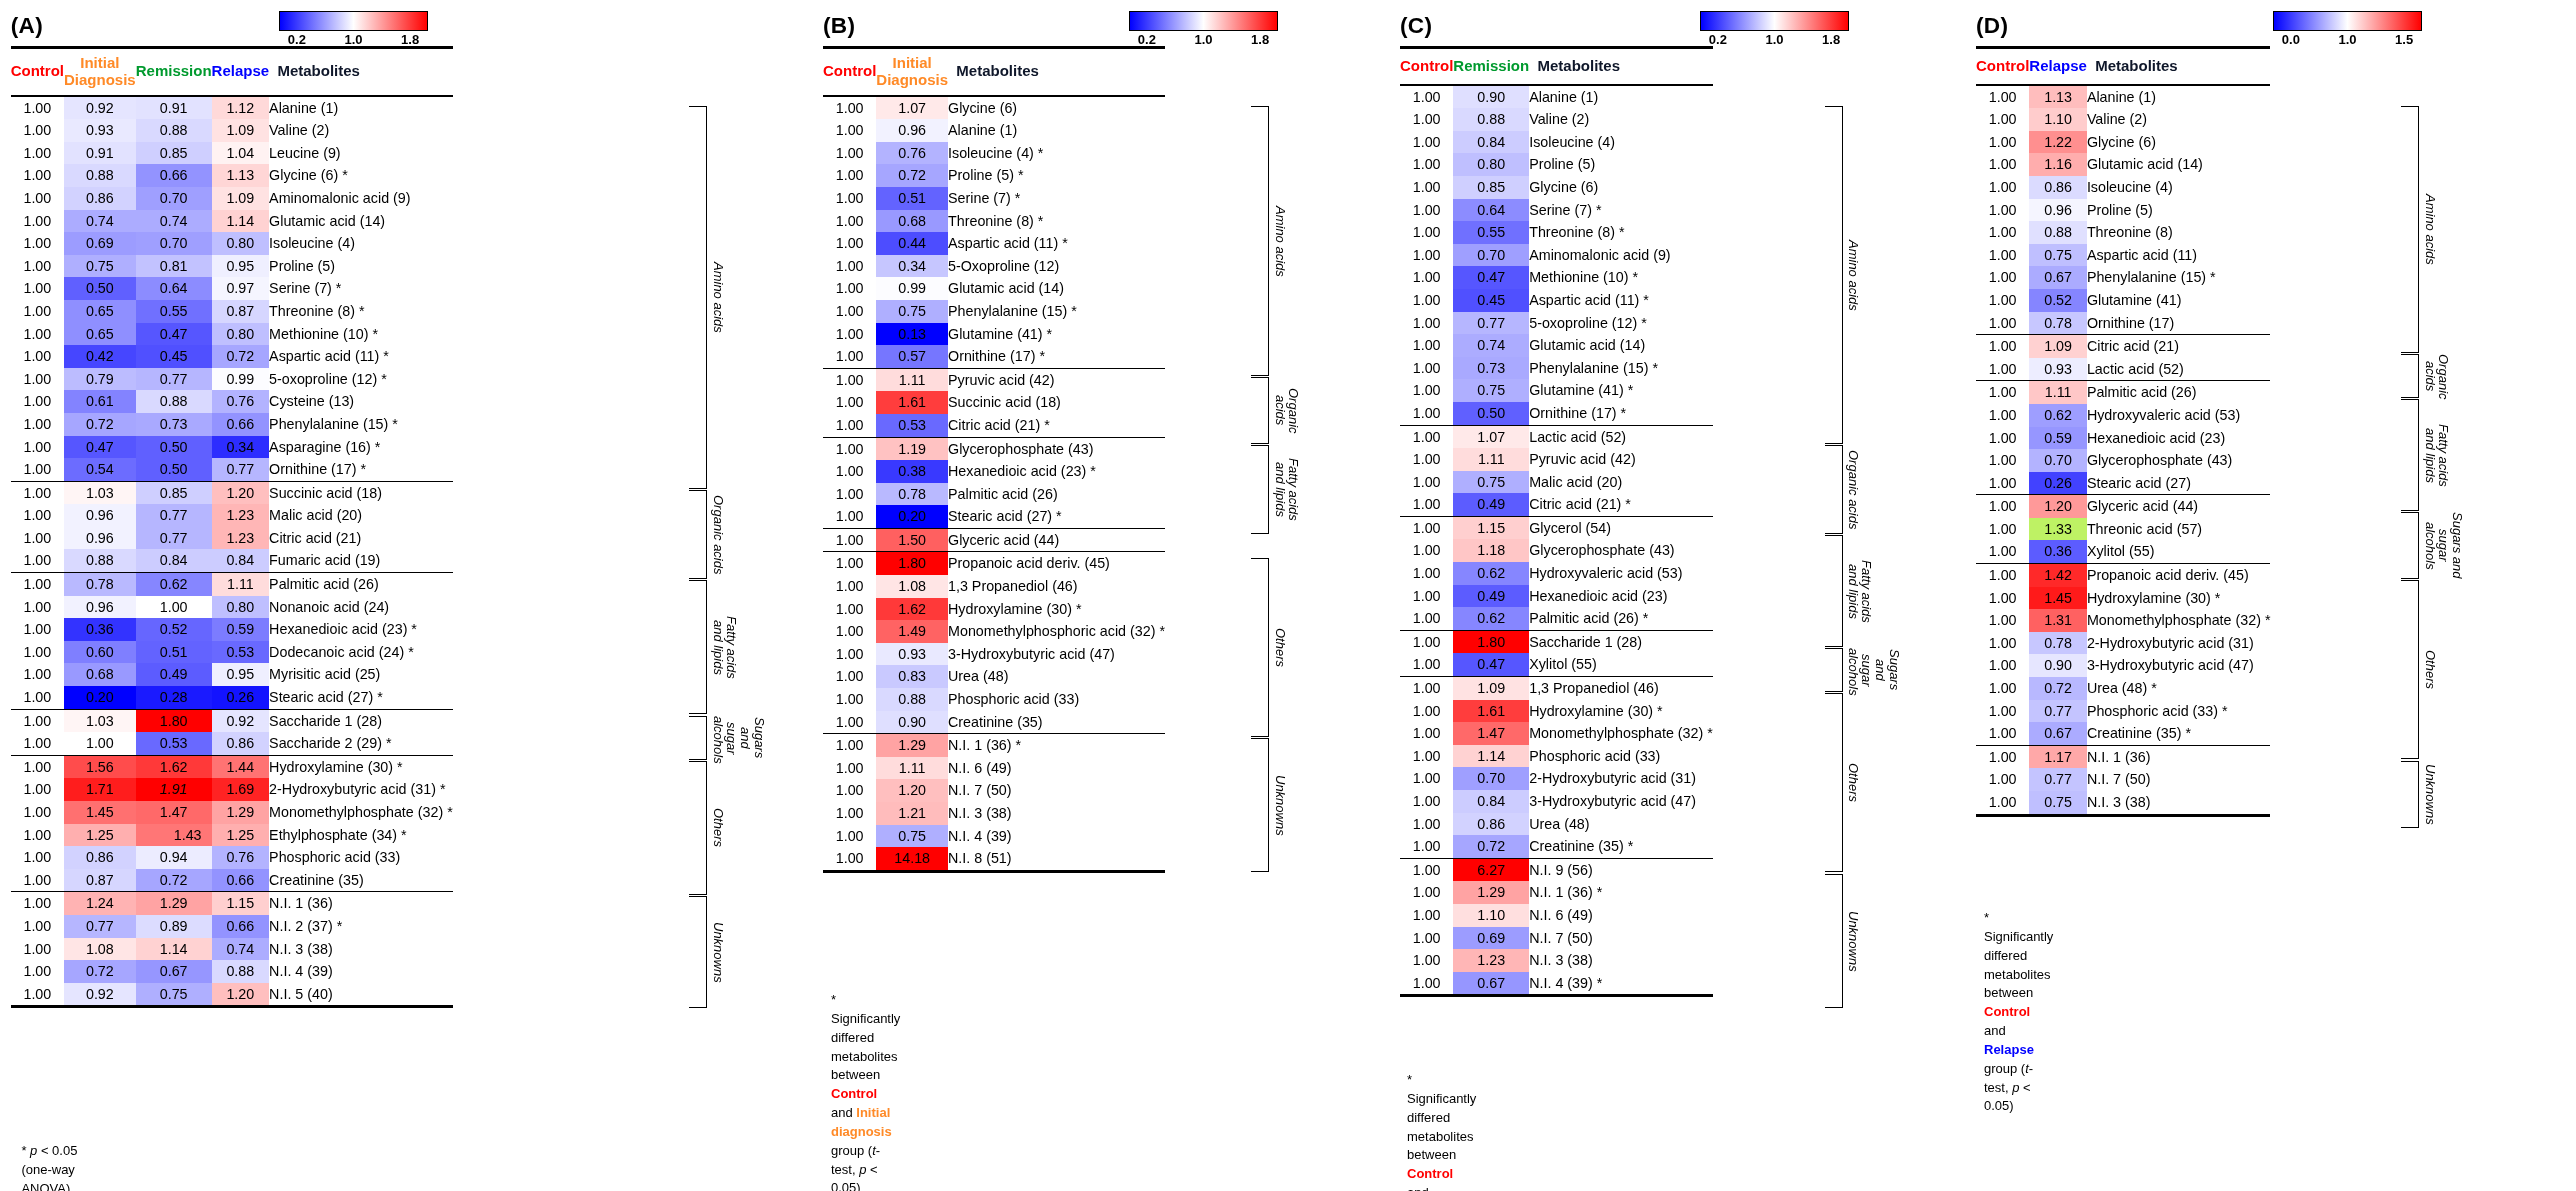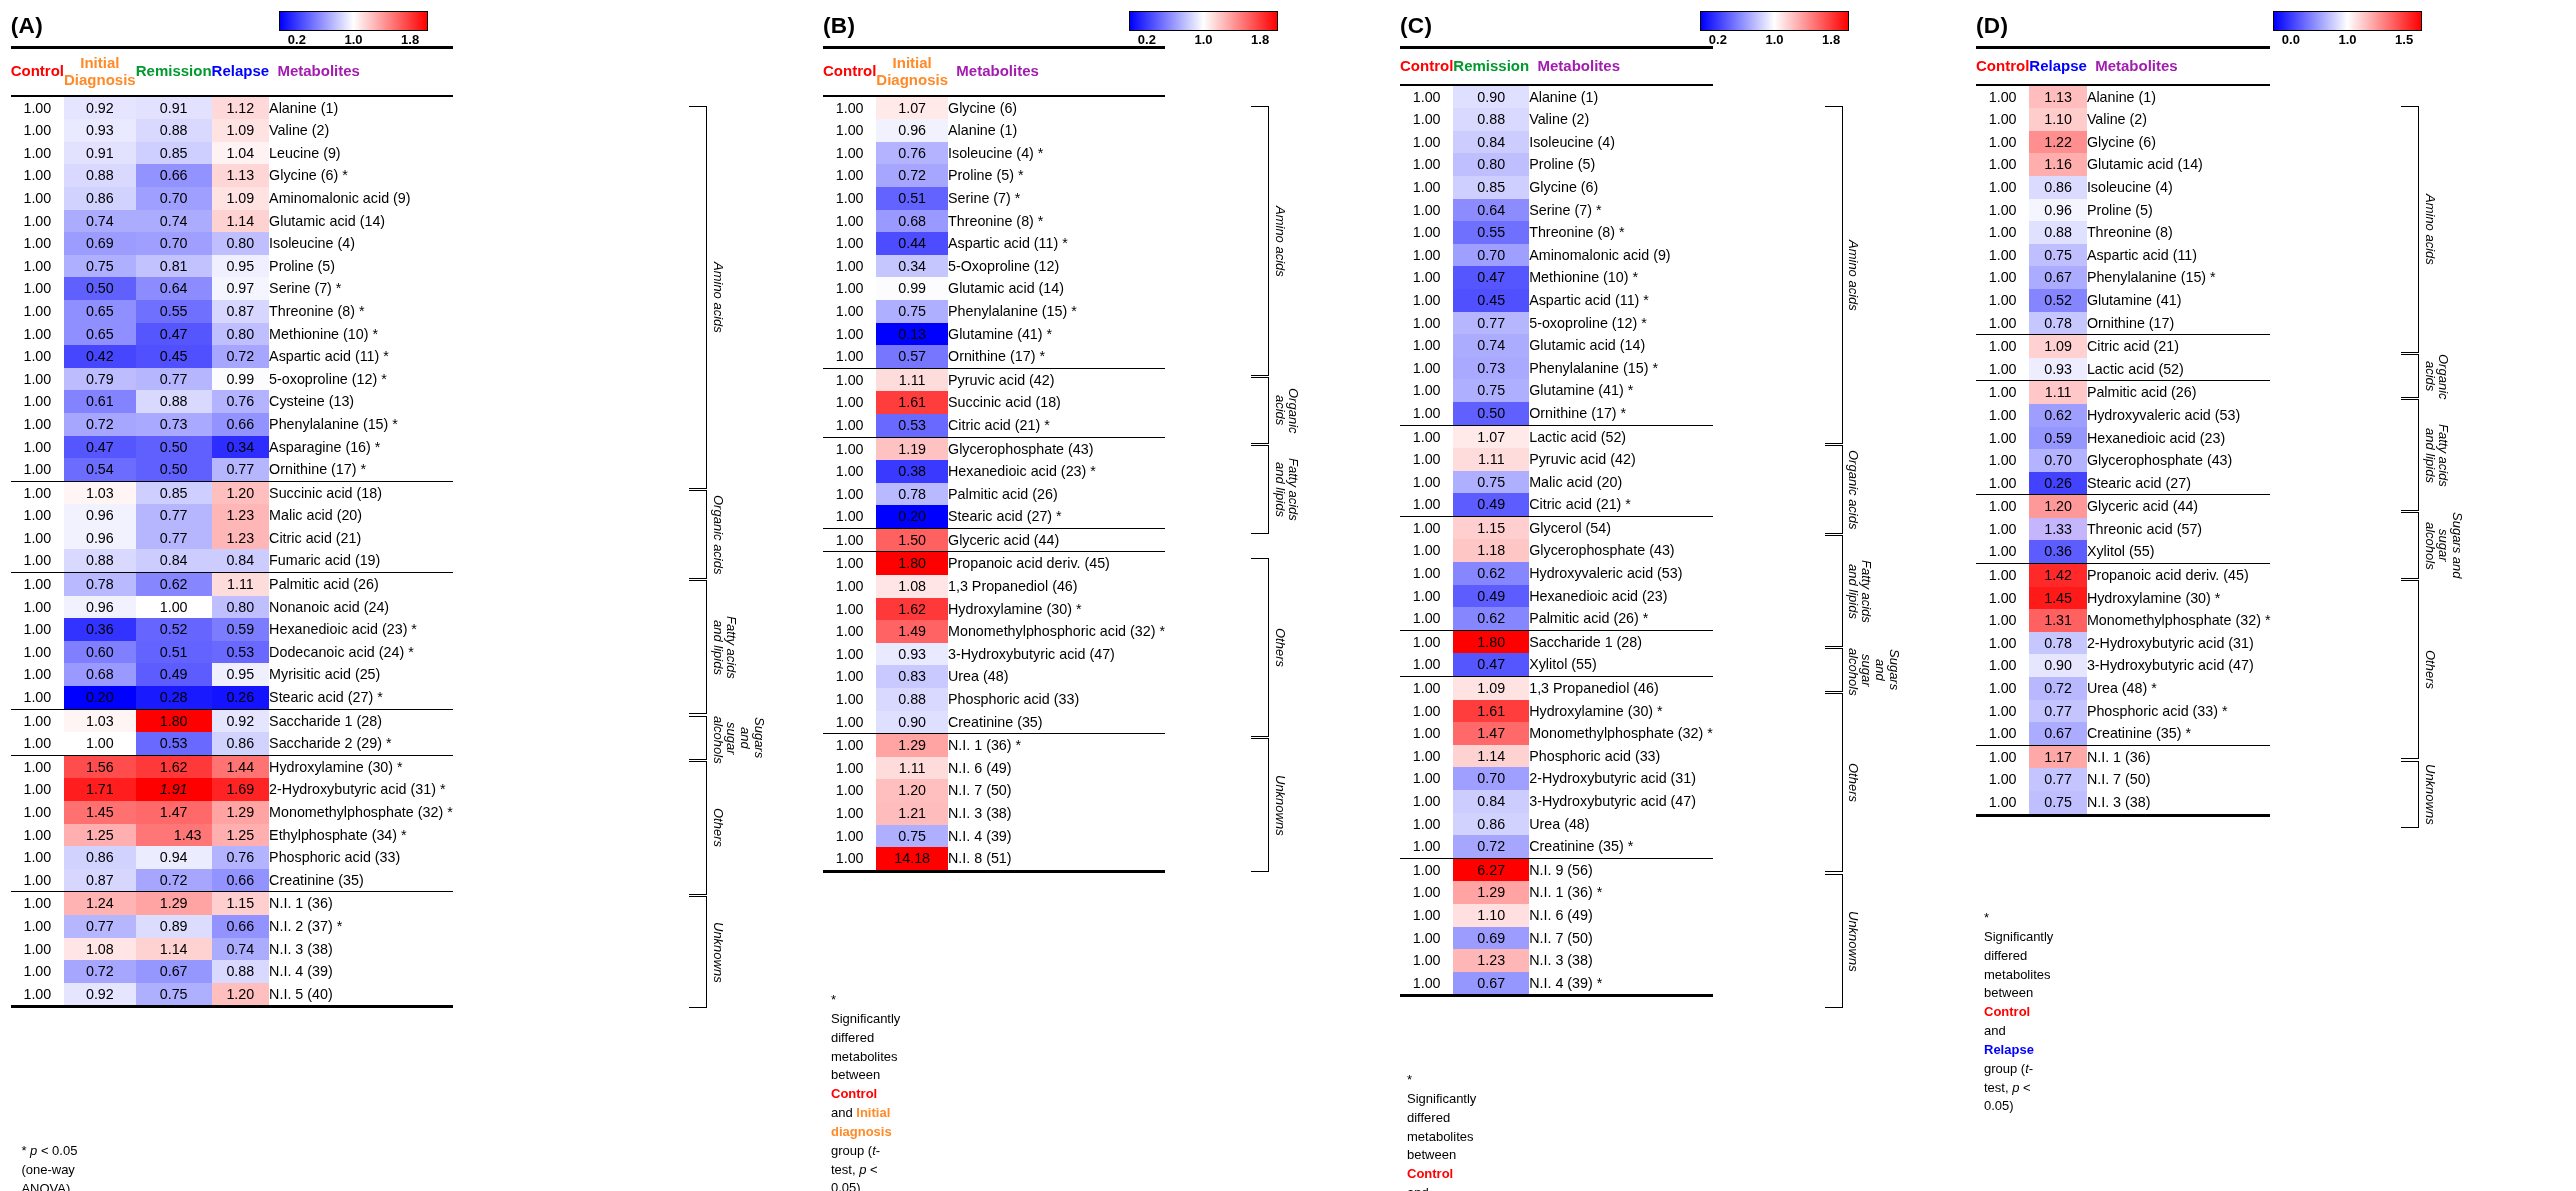--- a/index.html
+++ b/index.html
@@ -52,21 +52,21 @@
   .thead-row th{border-top:3px solid #000;border-bottom:2.4px solid #000;}
   td.num{text-align:center;}
   td.name{text-align:left;padding-left:8.3px;white-space:nowrap;font-size:14.3px;}
   tr.sep-top td{border-top:1.8px solid #000;}
   tr.last-row td{border-bottom:3px solid #000;}
 
   .col-ctrl{color:#ff0000;}
   .col-init{color:#ff8a27;}
   .col-remi{color:#009a2e;}
   .col-rela{color:#0000ff;}
-  .col-met{color:#a21caf;}
+  .col-met{color:#0f172a;}
   .brk{
     position:absolute;
     border:1.8px solid #000;border-left:none;
     box-sizing:border-box;
   }
   .brk-lbl{
     position:absolute;
     font-size:13px;font-style:italic;
     writing-mode:vertical-rl;
     text-align:center;
@@ -980,21 +980,21 @@
             <td class="num" style="background: rgb(66, 66, 255);">0.26</td>
             <td class="name">Stearic acid (27)</td>
           </tr>
           <tr class="sep-top">
             <td class="num">1.00</td>
             <td class="num" style="background: rgb(255, 153, 153);">1.20</td>
             <td class="name">Glyceric acid (44)</td>
           </tr>
           <tr>
             <td class="num">1.00</td>
-            <td class="num" style="background: #c4b5fd; margin-left: 15px;">1.33</td>
+            <td class="num" style="background: #bef264; margin-left: 15px;">1.33</td>
             <td class="name">Threonic acid (57)</td>
           </tr>
           <tr>
             <td class="num">1.00</td>
             <td class="num" style="background: rgb(92, 92, 255);">0.36</td>
             <td class="name">Xylitol (55)</td>
           </tr>
           <tr class="sep-top">
             <td class="num">1.00</td>
             <td class="num" style="background: rgb(255, 41, 41);">1.42</td>

